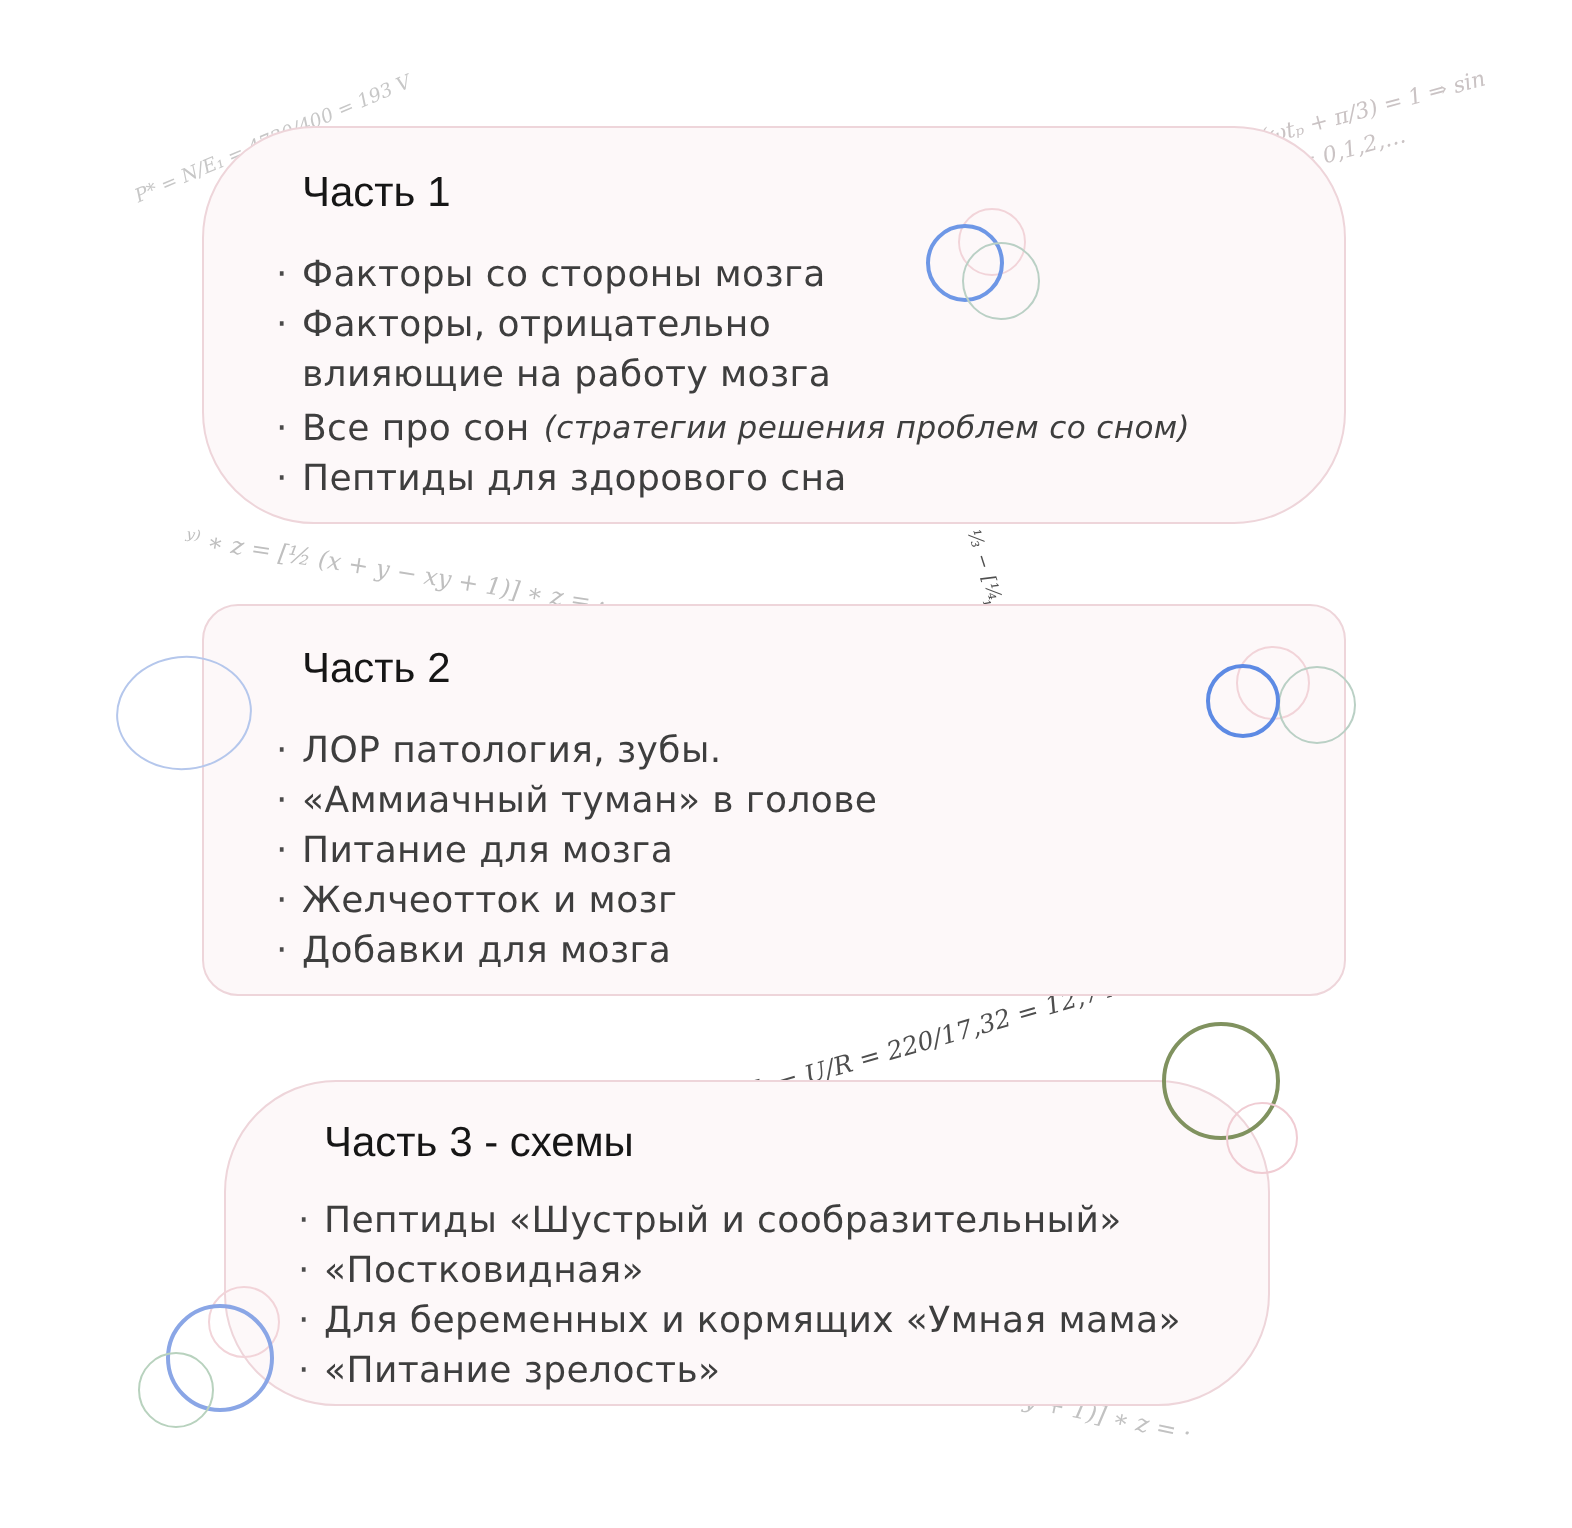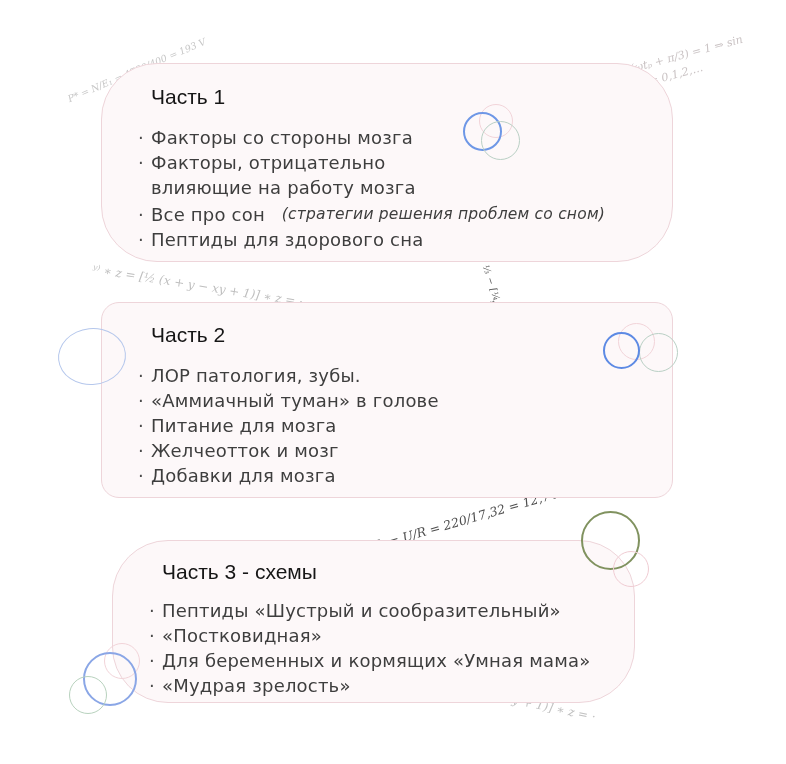--- a/index.html
+++ b/index.html
@@ -17,21 +17,21 @@
   .card-title{margin:0 0 16px 13px;font-family:"Liberation Sans",sans-serif;
               font-weight:400;font-size:21px;line-height:26px;color:#161616;}
   .card2 .card-title{margin-bottom:16px;}
   .card3 .card-title{margin-bottom:14px;}
 
   .list{display:block;}
   .row{display:flex;align-items:flex-start;line-height:23px;margin-bottom:2px;
        font-size:18px;letter-spacing:.2px;color:#3e3e3e;}
   .row .dot{flex:0 0 13px;width:13px;font-size:18px;color:#4a4a4a;line-height:23px;}
   .row .txt{white-space:nowrap;}
-  .row .note{font-style:italic;font-size:15.5px;margin-left:17px;color:#3e3e3e;}
+  .row .note{font-style:italic;font-size:15.5px;margin-left:7px;color:#3e3e3e;}
   .row.gap{margin-top:4px;}
 
   
   .circ{position:absolute;border-radius:50%;background:transparent;}
   .c1-pink  {left:479px;top:104px;width:32px;height:32px;border:1.5px solid #f2d4d9;}
   .c1-blue  {left:463px;top:112px;width:35px;height:35px;border:2px solid #6e97e6;}
   .c1-green {left:481px;top:121px;width:37px;height:37px;border:1.5px solid #bad0c5;}
 
   .c2-ellipse{left:58px;top:328px;width:66px;height:55px;border:1.5px solid #b5c7ec;
               transform:rotate(-6deg);}
@@ -144,21 +144,21 @@
       <div class="row">
         <span class="dot">·</span>
         <span class="txt">«Постковидная»</span>
       </div>
       <div class="row">
         <span class="dot">·</span>
         <span class="txt">Для беременных и кормящих «Умная мама»</span>
       </div>
       <div class="row">
         <span class="dot">·</span>
-        <span class="txt">«Мудрая зрелость»</span>
+        <span class="txt">«Питание зрелость»</span>
       </div>
     </div>
   </section>
 
   <div class="circ c1-pink"></div>
   <div class="circ c1-blue"></div>
   <div class="circ c1-green"></div>
 
   <div class="circ c2-ellipse"></div>
   <div class="circ c2-pink"></div>

